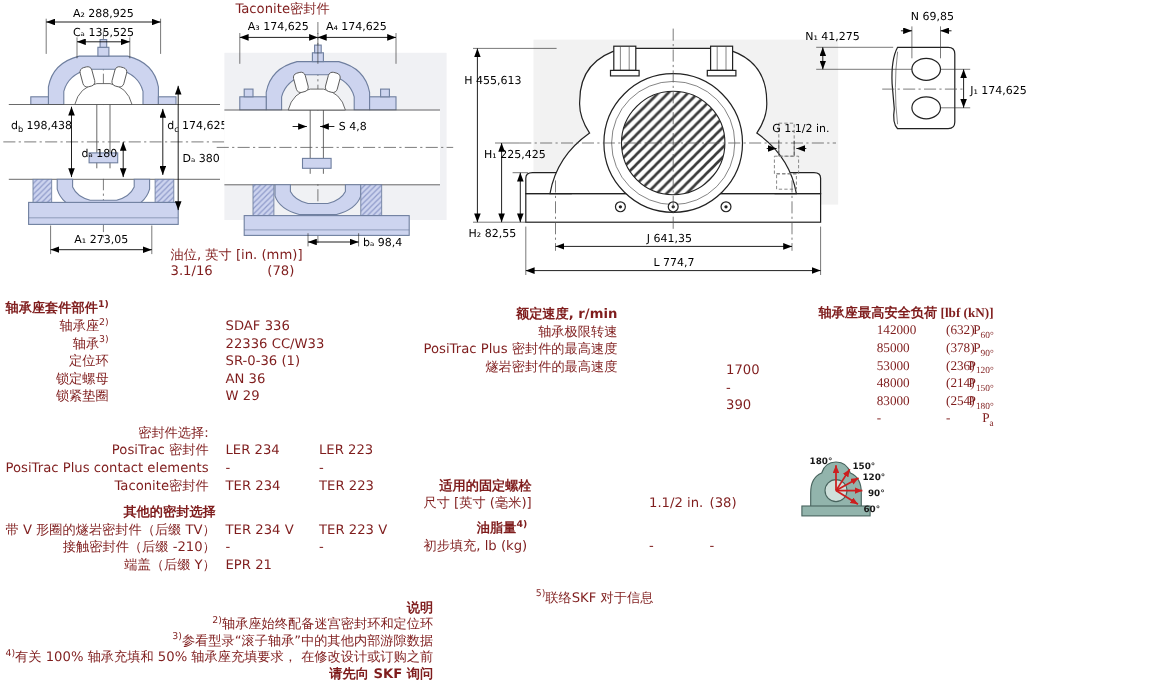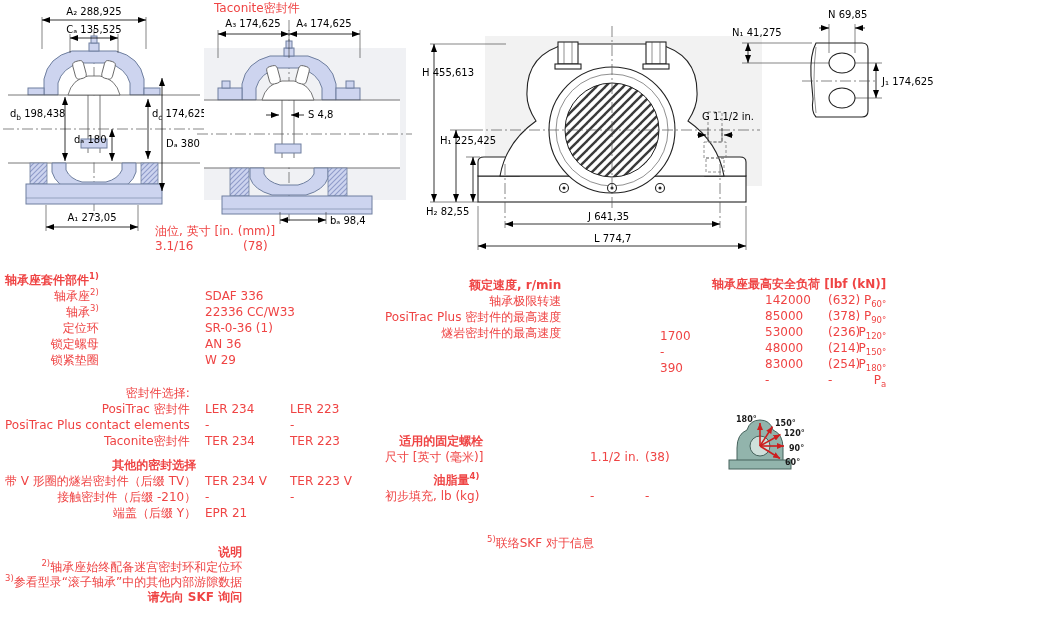--- a/index.html
+++ b/index.html
@@ -1,17 +1,17 @@
 <!DOCTYPE html>
 <html><head>
 <meta charset="utf-8">
 <style>
   html,body{margin:0;padding:0;background:#fff;}
   .page{position:relative;width:1050px;height:620px;background:#fff;overflow:hidden;
-        font-family:"DejaVu Sans",sans-serif;color:#ef4444;}
+        font-family:"DejaVu Sans",sans-serif;color:#7f1d1d;}
   .t{position:absolute;white-space:nowrap;font-size:12px;line-height:15px;}
   .b{font-weight:bold;}
   .sec{position:absolute;font-size:12px;white-space:nowrap;}
   .sec .row{position:relative;height:16px;line-height:16px;text-align:right;}
   .sec.notes .row{height:15px;line-height:15px;}
   .c1,.c2{position:absolute;top:0;}
   .leftsec .c1{left:200px;} .leftsec .c2{left:285px;}
   .midsec .c1{left:205px;} .midsec .c2{left:260px;} .midsec .sv{position:absolute;top:0;left:275px;margin-top:35px;}
   .loadsec .c1{left:53px;} .loadsec .c2{left:116px;}
   sup{font-size:8.5px;line-height:0;}
@@ -264,20 +264,21 @@
     <div class="row b"><span>其他的密封选择</span></div>
     <div class="row"><span>带 V 形圈的燧岩密封件（后缀 TV）</span><span class="c1">TER 234 V</span><span class="c2">TER 223 V</span></div>
     <div class="row"><span>接触密封件（后缀 -210）</span><span class="c1">-</span><span class="c2">-</span></div>
     <div class="row"><span>端盖（后缀 Y）</span><span class="c1">EPR 21</span><span class="c2"></span></div>
   </div>
 
   <div class="sec notes" style="left:5px;top:545px;">
     <div class="row b"><span>说明</span></div>
     <div class="row"><sup>2)</sup><span>轴承座始终配备迷宫密封环和定位环</span></div>
     <div class="row"><sup>3)</sup><span>参看型录“滚子轴承”中的其他内部游隙数据</span></div>
+    <div class="row"><sup>4)</sup><span>有关 100% 轴承充填和 50% 轴承座充填要求， 在修改设计或订购之前</span></div>
     <div class="row b"><span>请先向 SKF 询问</span></div>
   </div>
 
   <div class="sec midsec" style="left:385px;top:277px;">
     <div class="row b"><span>额定速度, r/min</span></div>
     <div class="row"><span>轴承极限转速</span><span class="sv">1700</span></div>
     <div class="row"><span>PosiTrac Plus 密封件的最高速度</span><span class="sv">-</span></div>
     <div class="row"><span>燧岩密封件的最高速度</span><span class="sv">390</span></div>
   </div>
 
@@ -287,21 +288,21 @@
     <div class="row"><span>尺寸 [英寸 (毫米)]</span><span class="c1">1.1/2 in.</span><span class="c2">(38)</span></div>
   </div>
 
   <div class="sec midsec" style="left:385px;top:472px;">
     <div class="row b"><span>油脂量</span><sup>4)</sup></div>
     <div class="row"><span>初步填充, lb (kg)</span><span class="c1">-</span><span class="c2">-</span></div>
   </div>
 
   <div class="t" style="left:487px;top:536px;"><sup>5)</sup><span>联络SKF 对于信息</span></div>
 
-  <div class="sec loadsec" style="left:712px;top:276px;">
+  <div class="sec loadsec" style="left:744px;top:276px;font-family:Liberation Serif, serif;">
     <div class="row b"><span>轴承座最高安全负荷 [lbf (kN)]</span></div>
     <div class="row"><span><span>P</span><sub>60°</sub></span><span class="c1">142000</span><span class="c2">(632)</span></div>
     <div class="row"><span><span>P</span><sub>90°</sub></span><span class="c1">85000</span><span class="c2">(378)</span></div>
     <div class="row"><span><span>P</span><sub>120°</sub></span><span class="c1">53000</span><span class="c2">(236)</span></div>
     <div class="row"><span><span>P</span><sub>150°</sub></span><span class="c1">48000</span><span class="c2">(214)</span></div>
     <div class="row"><span><span>P</span><sub>180°</sub></span><span class="c1">83000</span><span class="c2">(254)</span></div>
     <div class="row"><span><span>P</span><sub>a</sub></span><span class="c1">-</span><span class="c2">-</span></div>
   </div>
 
   <svg viewBox="0 0 100 86" style="left:723px;top:404px;width:100px;height:86px;">

